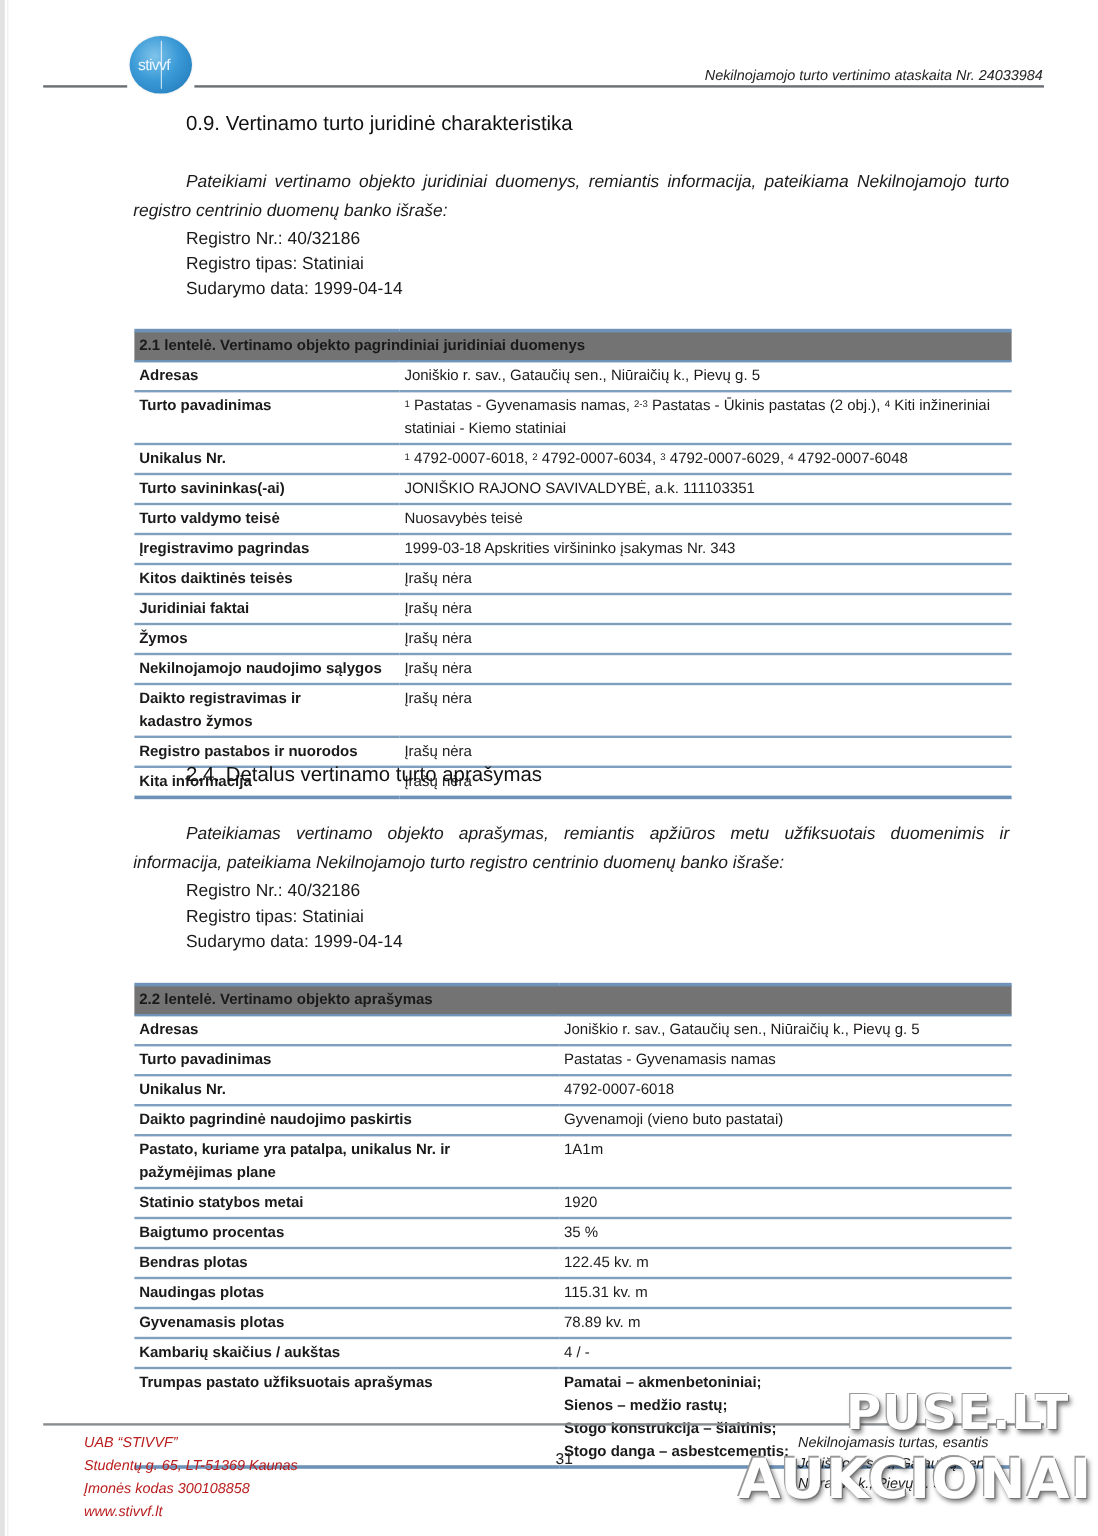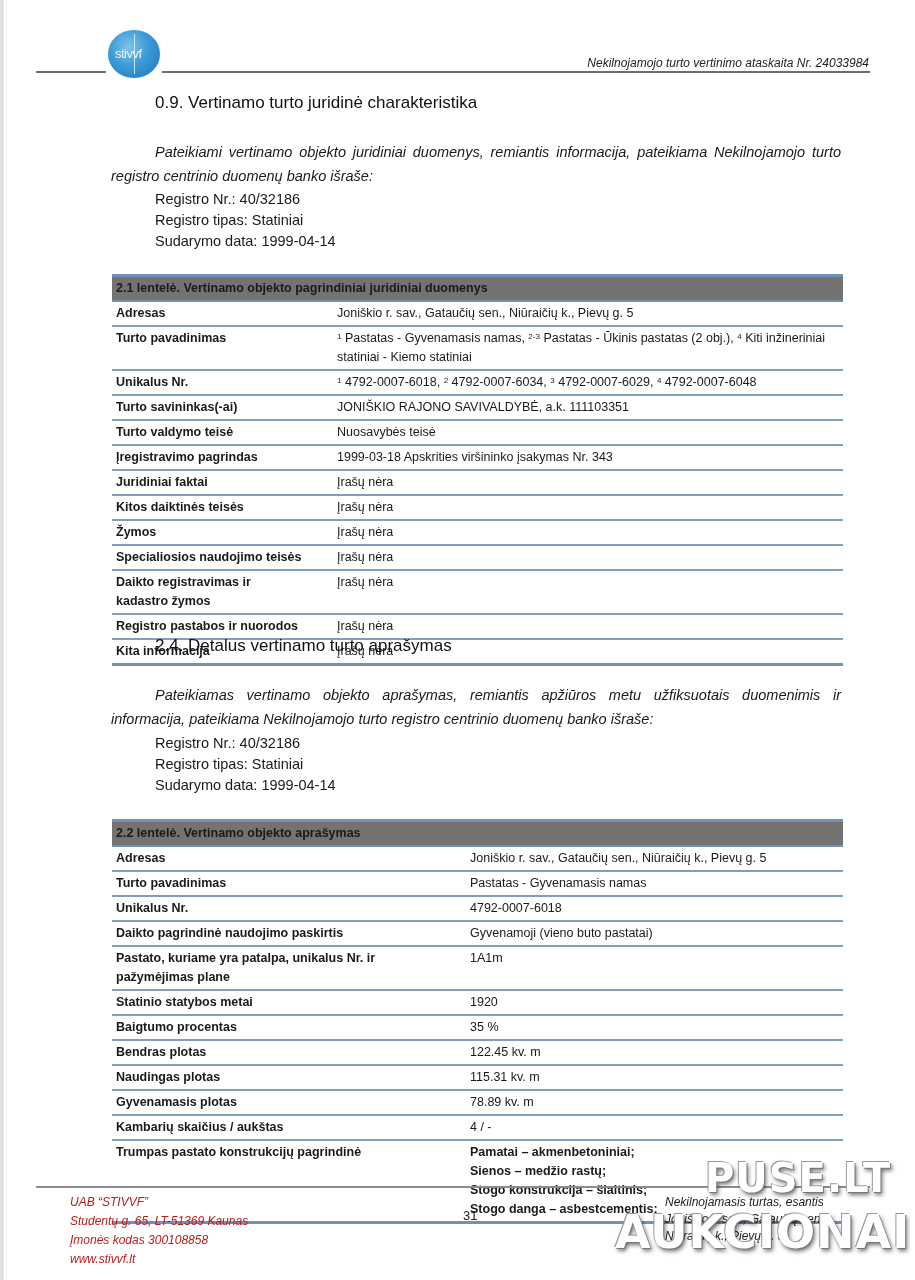--- a/index.html
+++ b/index.html
@@ -102,33 +102,33 @@
       </tr>
   <tr>
         <td class="lbl">Turto valdymo teisė</td>
         <td>Nuosavybės teisė</td>
       </tr>
   <tr>
         <td class="lbl">Įregistravimo pagrindas</td>
         <td>1999-03-18 Apskrities viršininko įsakymas Nr. 343</td>
       </tr>
   <tr>
+        <td class="lbl">Kitos daiktinės teisės</td>
+        <td>Įrašų nėra</td>
+      </tr>
+  <tr>
         <td class="lbl">Juridiniai faktai</td>
         <td>Įrašų nėra</td>
       </tr>
   <tr>
-        <td class="lbl">Kitos daiktinės teisės</td>
-        <td>Įrašų nėra</td>
-      </tr>
-  <tr>
         <td class="lbl">Žymos</td>
         <td>Įrašų nėra</td>
       </tr>
   <tr>
-        <td class="lbl">Specialiosios naudojimo teisės</td>
+        <td class="lbl">Nekilnojamojo naudojimo sąlygos</td>
         <td>Įrašų nėra</td>
       </tr>
   <tr>
         <td class="lbl" style="padding-right:40px">Daikto registravimas ir kadastro žymos</td>
         <td>Įrašų nėra</td>
       </tr>
   <tr>
         <td class="lbl">Registro pastabos ir nuorodos</td>
         <td>Įrašų nėra</td>
       </tr>
@@ -192,21 +192,21 @@
       </tr>
   <tr>
         <td class="lbl">Gyvenamasis plotas</td>
         <td>78.89 kv. m</td>
       </tr>
   <tr>
         <td class="lbl">Kambarių skaičius / aukštas</td>
         <td>4 / -</td>
       </tr>
   <tr class="last">
-        <td class="lbl">Trumpas pastato konstrukcijų pagrindinė</td>
+        <td class="lbl">Trumpas pastato užfiksuotais aprašymas</td>
     <td style="font-weight:bold;">
       <div>Pamatai – akmenbetoniniai;</div>
       <div>Sienos – medžio rastų;</div>
       <div>Stogo konstrukcija – šlaitinis;</div>
       <div>Stogo danga – asbestcementis;</div>
     </td>
       </tr>
 </tbody>
   </table>
 

